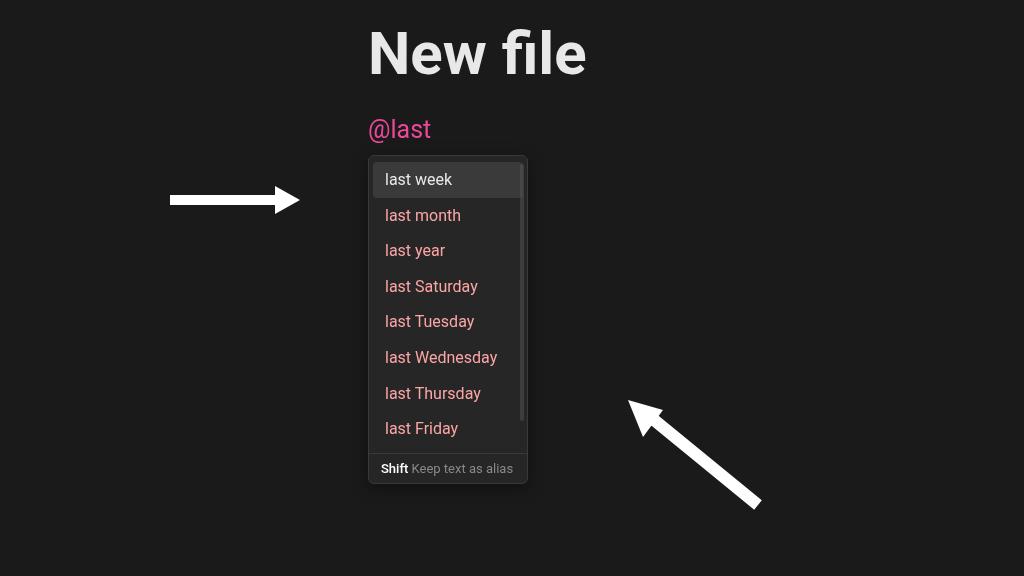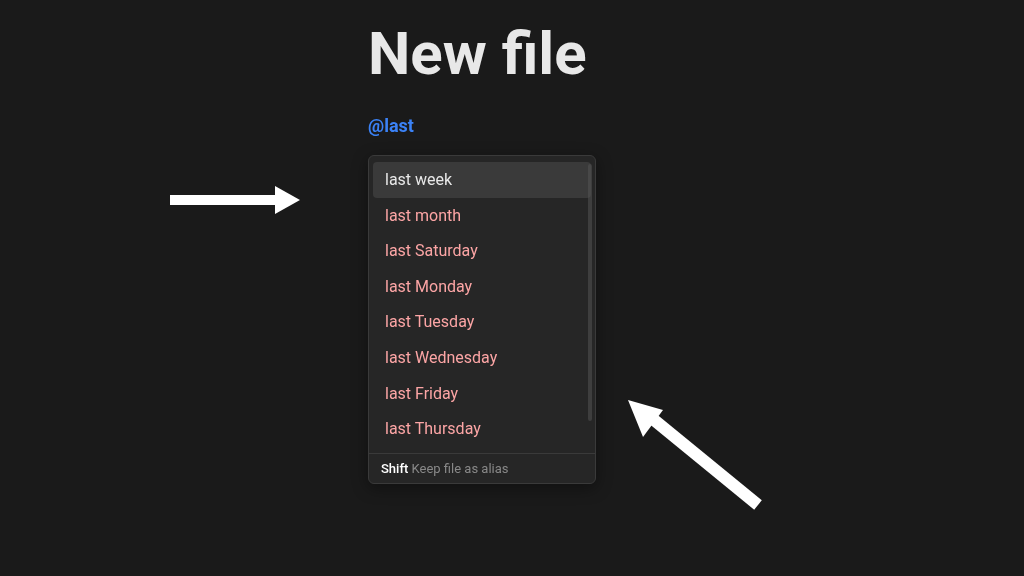--- a/index.html
+++ b/index.html
@@ -20,29 +20,29 @@
       top: 18px;
       left: 368px;
       color: #e8e8e8;
       font-size: 60px;
       font-weight: 700;
     }
     .query {
       position: absolute;
       top: 115px;
       left: 368px;
-      color: #3b82f6;
-      font-size: 18px;
-      font-weight: 700;
+      color: #ec4899;
+      font-size: 25px;
+      font-weight: 400;
     }
     .popup {
       position: absolute;
       top: 155px;
       left: 368px;
-      width: 228px;
+      width: 160px;
       background: #262626;
       border: 1px solid #3a3a3a;
       border-radius: 6px;
       box-shadow: 0 4px 16px rgba(0,0,0,0.4);
       display: flex;
       flex-direction: column;
     }
     .popup-list {
       position: relative;
       padding: 6px 4px;
@@ -94,31 +94,31 @@
 <body>
 
 <div class="title">New file</div>
 
 <div class="query">@last</div>
 
 <div class="popup">
   <div class="popup-list" id="suggestion-list">
     <div class="popup-item selected">last week</div>
       <div class="popup-item">last month</div>
+      <div class="popup-item">last year</div>
       <div class="popup-item">last Saturday</div>
-      <div class="popup-item">last Monday</div>
       <div class="popup-item">last Tuesday</div>
       <div class="popup-item">last Wednesday</div>
+      <div class="popup-item">last Thursday</div>
       <div class="popup-item">last Friday</div>
-      <div class="popup-item">last Thursday</div>
       <div class="scrollbar"></div>
   </div>
   <div class="popup-footer">
     <span class="key">Shift</span>
-    <span>Keep file as alias</span>
+    <span>Keep text as alias</span>
   </div>
 </div>
 
 <div class="arrow-left">
   <svg width="140" height="40" viewBox="0 0 140 40">
     <line x1="10" y1="20" x2="120" y2="20" stroke="white" stroke-width="10"></line>
     <polygon points="115,6 140,20 115,34" fill="white"></polygon>
   </svg>
 </div>
 

